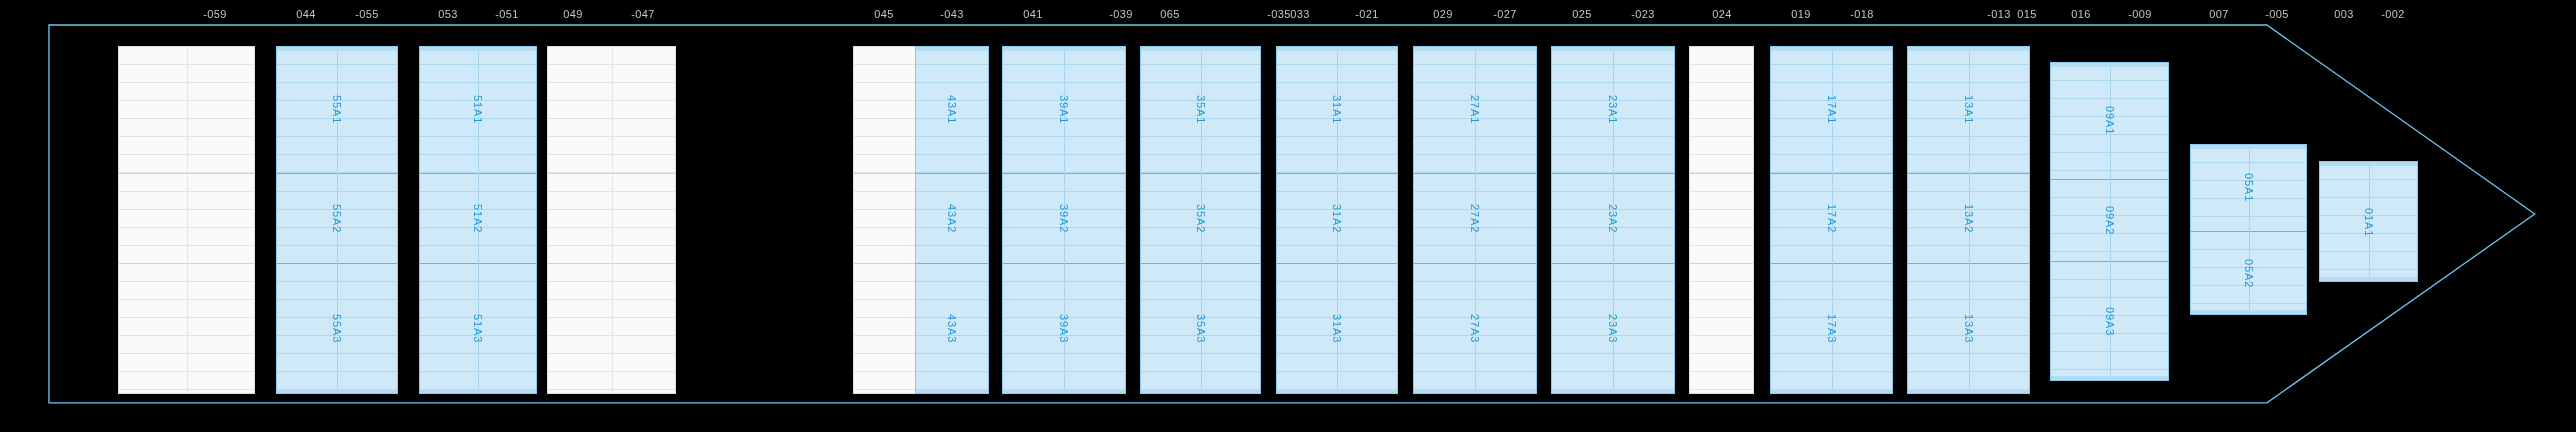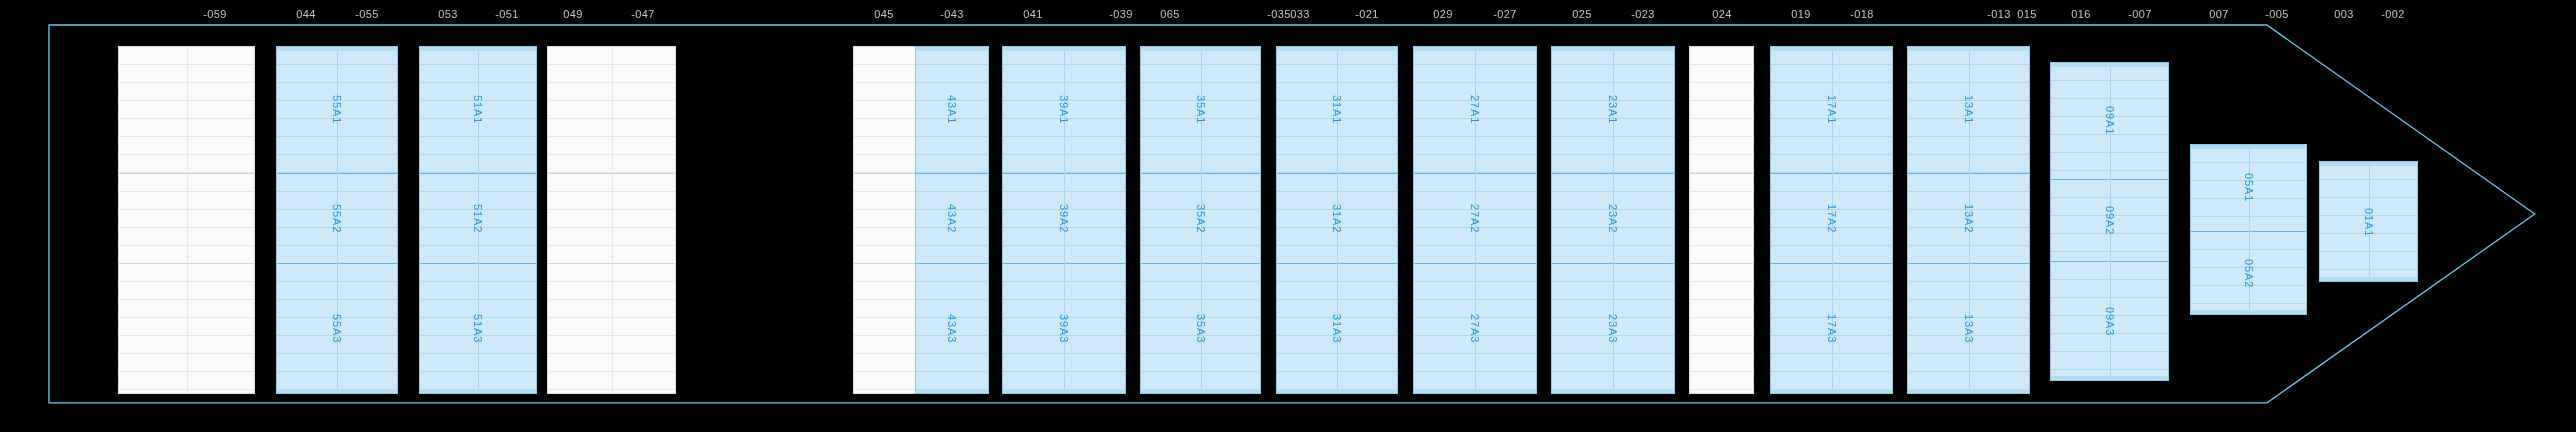--- a/index.html
+++ b/index.html
@@ -128,21 +128,21 @@
       <span class="bay-number" style="left: 1443px;">029</span>
       <span class="bay-number" style="left: 1505px;">-027</span>
       <span class="bay-number" style="left: 1582px;">025</span>
       <span class="bay-number" style="left: 1643px;">-023</span>
       <span class="bay-number" style="left: 1722px;">024</span>
       <span class="bay-number" style="left: 1801px;">019</span>
       <span class="bay-number" style="left: 1862px;">-018</span>
       <span class="bay-number" style="left: 2000px; margin-left: 27px;">015</span>
       <span class="bay-number" style="left: 1999px;">-013</span>
       <span class="bay-number" style="left: 2081px;">016</span>
-      <span class="bay-number" style="left: 2140px;">-007</span>
+      <span class="bay-number" style="left: 2140px;">-009</span>
       <span class="bay-number" style="left: 2219px;">007</span>
       <span class="bay-number" style="left: 2277px;">-005</span>
       <span class="bay-number" style="left: 2344px;">003</span>
       <span class="bay-number" style="left: 2393px;">-002</span>
     </div>
 
   <div class="bays-layer">
       <div class="bay empty" style="left: 118px; top: 46px; width: 137px; height: 348px;">
         <div class="bay-section" style="height: 126px;"></div>
         <div class="bay-section" style="height: 90px;"></div>

